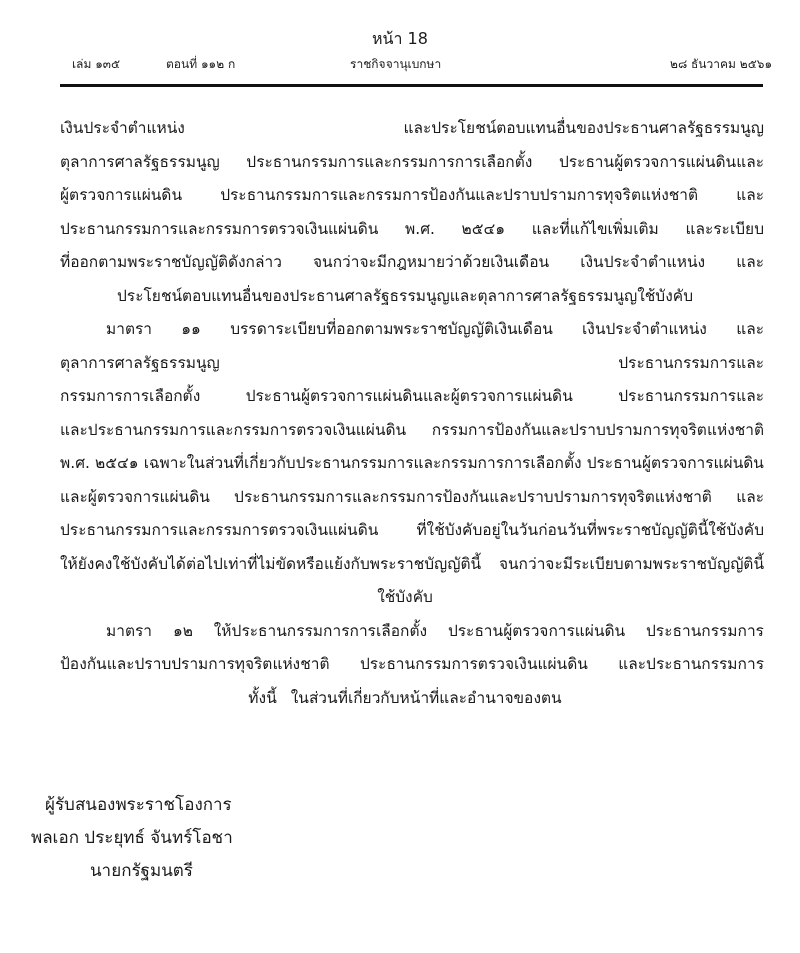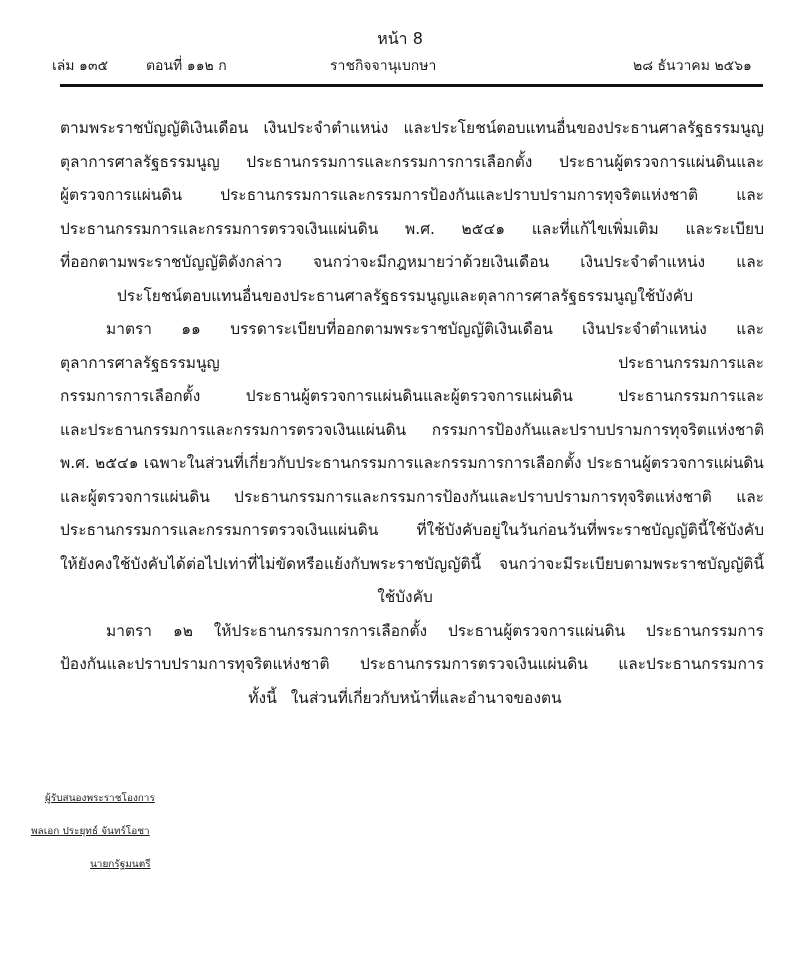--- a/index.html
+++ b/index.html
@@ -1,44 +1,43 @@
 <!DOCTYPE html>
 <html><head>
 <meta charset="utf-8">
 <style>
   html, body { margin:0; padding:0; background:#ffffff; }
   body { width:800px; height:953px; position:relative; overflow:hidden;
          font-family:"DejaVu Sans", sans-serif; color:#1a1a1a; }
   .page-num { position:absolute; top:26px; left:0; width:800px; text-align:center; font-size:16px; }
-  .header-row { position:absolute; top:54px; left:52px; width:700px; height:26px; font-size:14px; }
+  .header-row { position:absolute; top:54px; left:72px; width:700px; height:26px; font-size:12px; }
   .header-row span { position:absolute; top:0; white-space:nowrap; }
   .rule { position:absolute; top:84px; left:60px; width:703px; height:3px; background:#111; }
   .body { position:absolute; top:112px; left:60px; width:704px; font-size:15.5px; }
   .line { height:33.5px; line-height:33.5px; white-space:nowrap; display:flex; justify-content:space-between; }
   .line.last { justify-content:center; }
   .line.last span { margin-right:14px; }
   .line.indent { padding-left:46px; }
-  .sig { position:absolute; left:0; font-size:10px; white-space:nowrap;text-decoration:underline; }
+  .sig { position:absolute; left:0; font-size:17px; white-space:nowrap; }
 </style>
 </head>
 <body>
 
-<div class="page-num">หน้า 8</div>
+<div class="page-num">หน้า 18</div>
 
 <div class="header-row">
   <span style="left:0">เล่ม ๑๓๕</span>
   <span style="left:94px">ตอนที่ ๑๑๒ ก</span>
   <span style="left:278px">ราชกิจจานุเบกษา</span>
   <span style="right:0">๒๘ ธันวาคม ๒๕๖๑</span>
 </div>
 <div class="rule"></div>
 
 <div class="body" id="doc-body">
     <div class="line">
-      <span>ตามพระราชบัญญัติเงินเดือน</span>
       <span>เงินประจำตำแหน่ง</span>
       <span>และประโยชน์ตอบแทนอื่นของประธานศาลรัฐธรรมนูญ</span>
     </div>
     <div class="line">
       <span>ตุลาการศาลรัฐธรรมนูญ</span>
       <span>ประธานกรรมการและกรรมการการเลือกตั้ง</span>
       <span>ประธานผู้ตรวจการแผ่นดินและ</span>
     </div>
     <div class="line">
       <span>ผู้ตรวจการแผ่นดิน</span>

